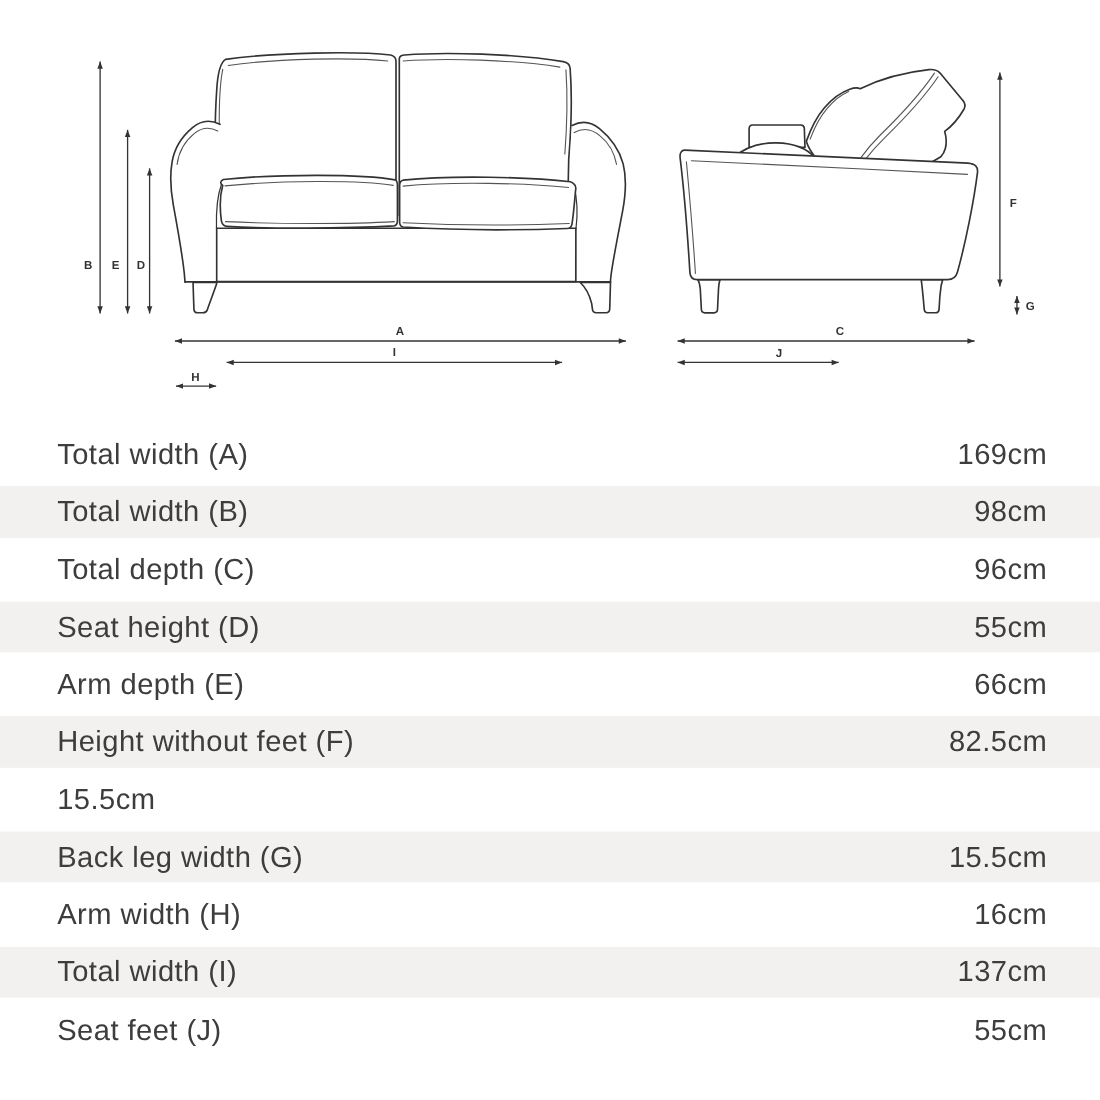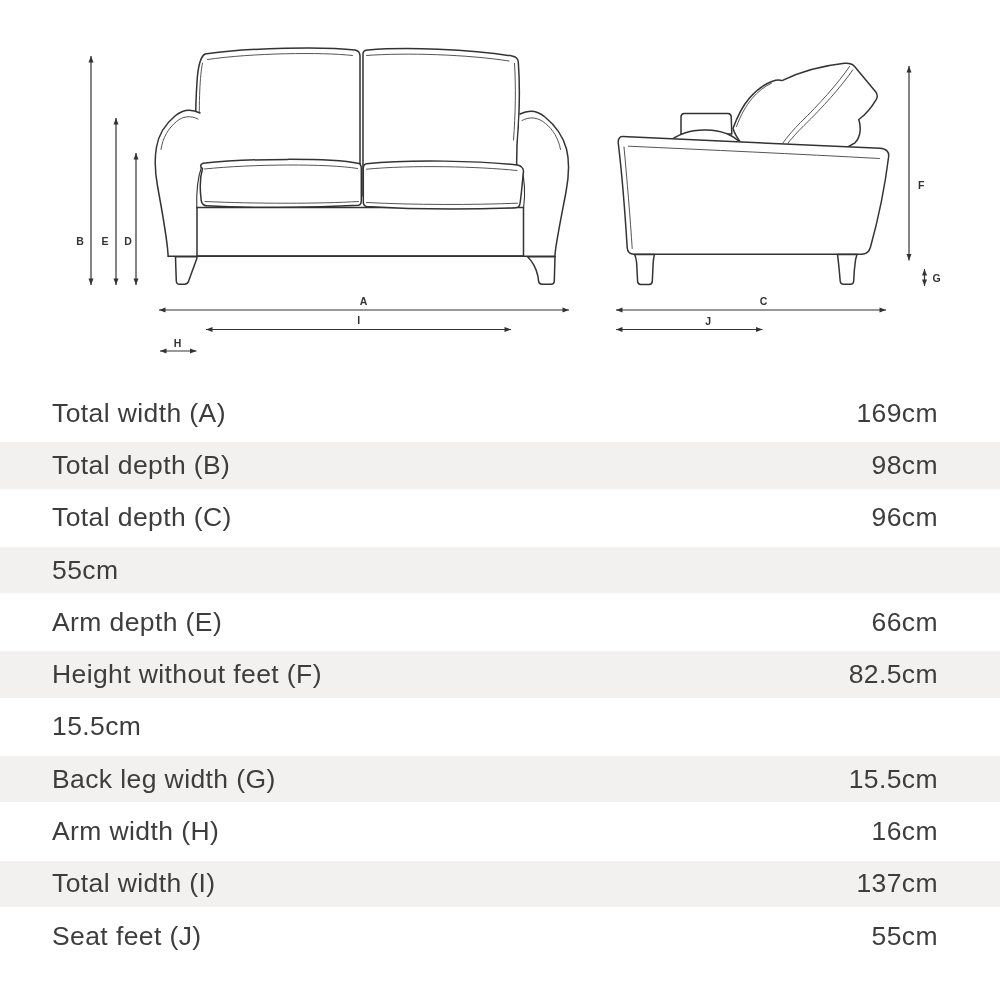--- a/index.html
+++ b/index.html
@@ -23,21 +23,21 @@
     font-family:"Liberation Sans", sans-serif;
     font-size:10.5px; font-weight:bold; fill:#333333;
     letter-spacing:0.8px; text-anchor:middle;
   }
 
   
   .dims-table { margin-top:15px; }
   .row {
     height:46.3px; margin-bottom:6px;
     display:flex; justify-content:space-between; align-items:center;
-    padding:0 62px 0 52px;
+    padding:0 48px 0 52px;
     font-size:26.5px; letter-spacing:0.4px; color:#3d3d3d; font-weight:400;
   }
   .row:nth-child(even) { background:#f2f1ef; }
   .row .lbl { white-space:nowrap; }
   .row .val { white-space:nowrap;text-align:right; }
 </style>
 </head>
 <body>
 
 <svg class="diagram" viewBox="0 0 1000 375" xmlns="http://www.w3.org/2000/svg">
@@ -127,28 +127,29 @@
     <text class="dimlabel" x="937" y="281.5">G</text>
   </g>
 </svg>
 
 <div class="dims-table">
   <div class="row">
     <span class="lbl">Total width (A)</span>
     <span class="val">169cm</span>
   </div>
   <div class="row">
-    <span class="lbl">Total depth (B)</span>
+    <span class="lbl">Total width (B)</span>
     <span class="val">98cm</span>
   </div>
   <div class="row">
     <span class="lbl">Total depth (C)</span>
     <span class="val">96cm</span>
   </div>
   <div class="row">
+    <span class="lbl">Seat height (D)</span>
     <span class="val">55cm</span>
   </div>
   <div class="row">
     <span class="lbl">Arm depth (E)</span>
     <span class="val">66cm</span>
   </div>
   <div class="row">
     <span class="lbl">Height without feet (F)</span>
     <span class="val">82.5cm</span>
   </div>

